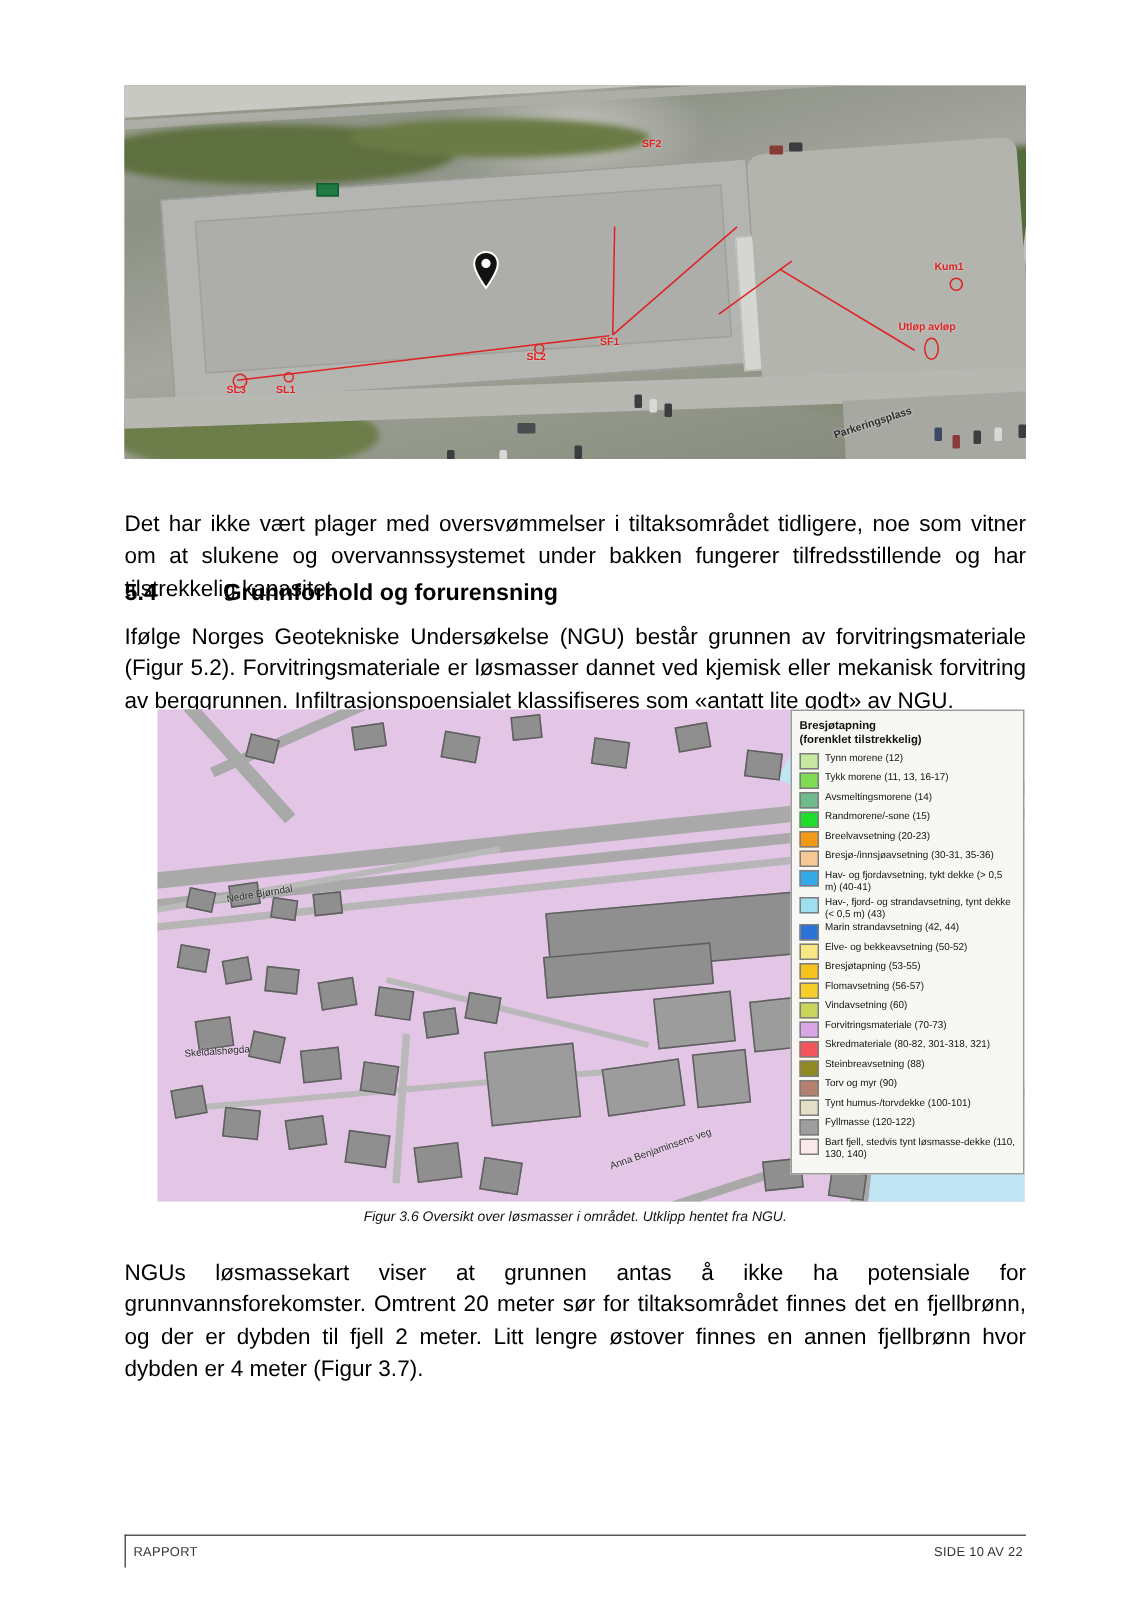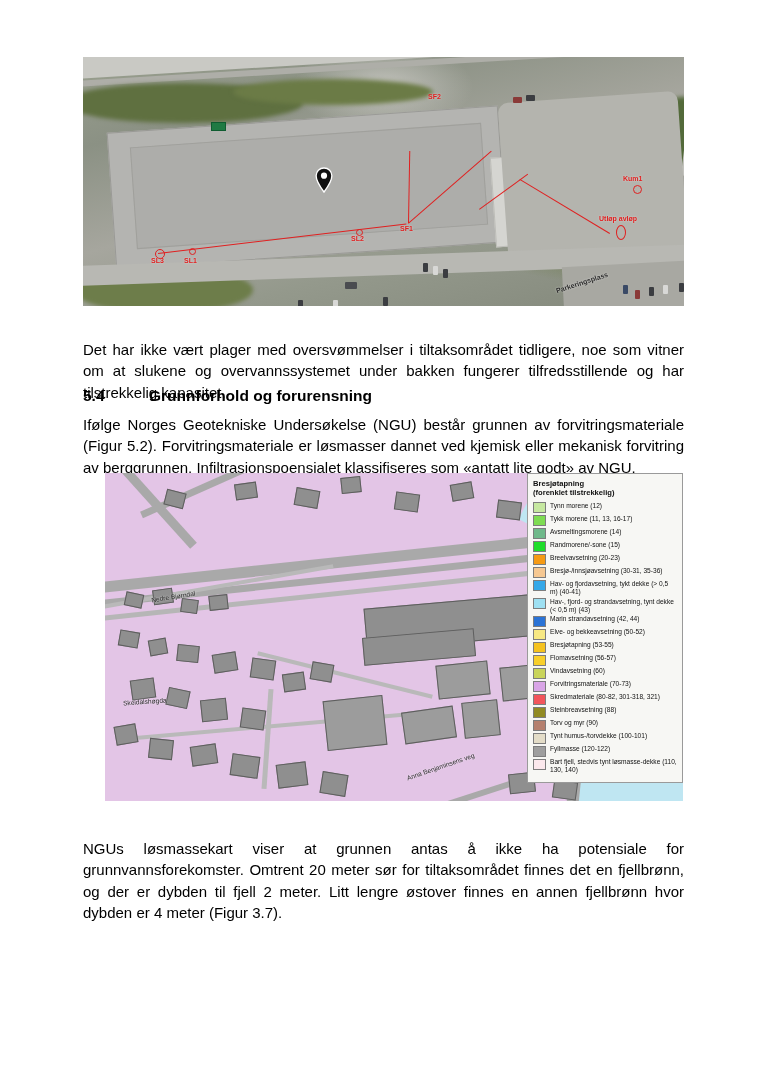--- a/index.html
+++ b/index.html
@@ -362,18 +362,23 @@
             <span class="lg-lab">Fyllmasse (120-122)</span>
           </div>
           <div class="legend-row">
             <span class="sw" style="background: rgb(251, 232, 236);"></span>
             <span class="lg-lab">Bart fjell, stedvis tynt løsmasse-dekke (110, 130, 140)</span>
           </div>
         </div>
     </div>
   </div>
 
+  <div class="col caption" style="top:805px;">Figur 3.6 Oversikt over løsmasser i området. Utklipp hentet fra NGU.</div>
 
 
   <div class="col para" style="top:838px;">NGUs løsmassekart viser at grunnen antas å ikke ha potensiale for grunnvannsforekomster. Omtrent 20 meter sør for tiltaksområdet finnes det en fjellbrønn, og der er dybden til fjell 2 meter. Litt lengre østover finnes en annen fjellbrønn hvor dybden er 4 meter (Figur 3.7).</div>
 
+  <div class="footer">
+    <span class="l">RAPPORT</span>
+    <span class="r">SIDE 10 AV 22</span>
+  </div>
 
 </div>
 
 </body></html>

